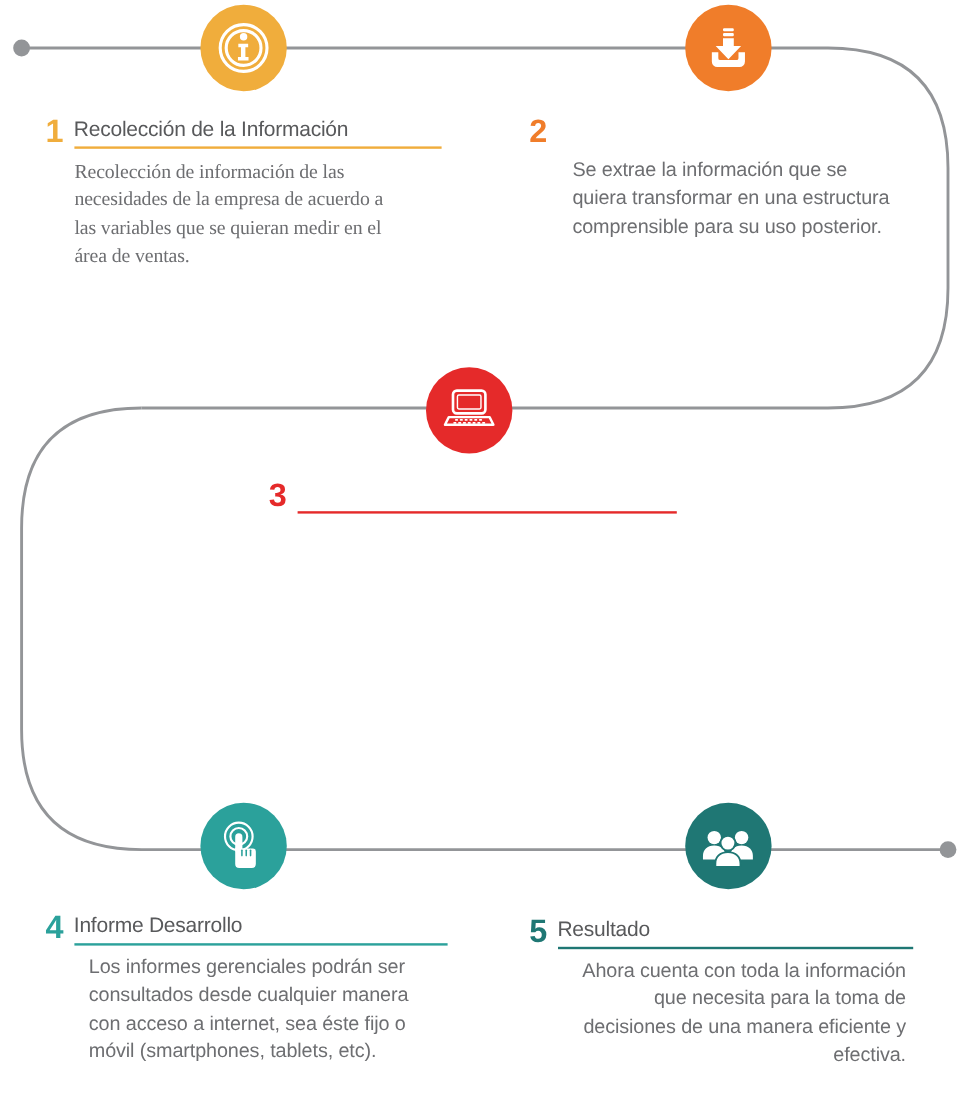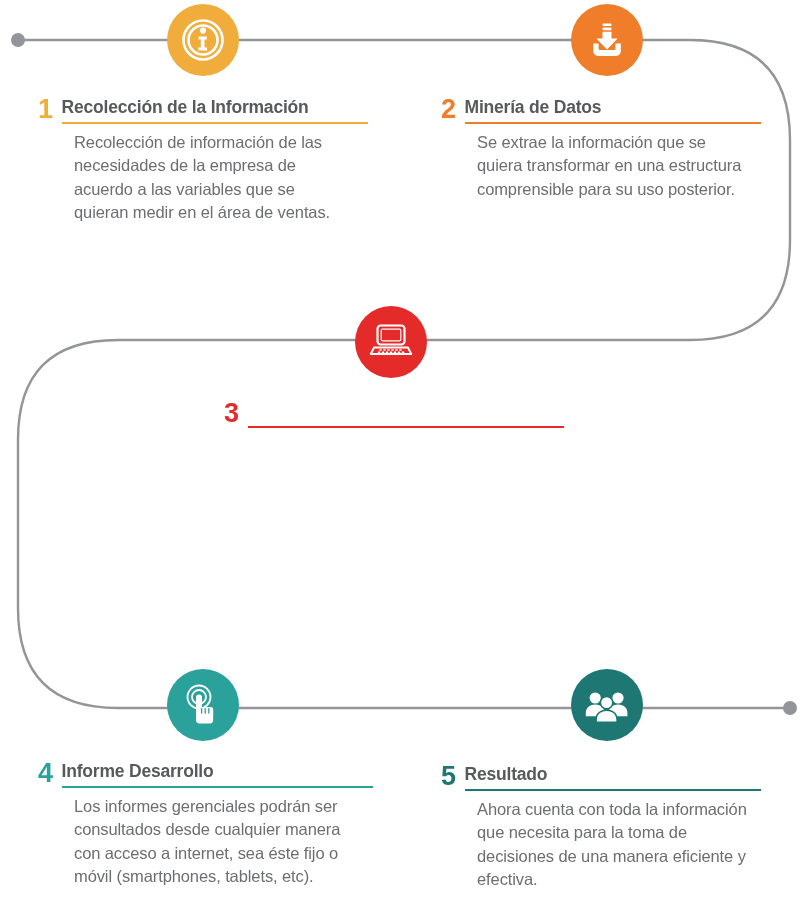--- a/index.html
+++ b/index.html
@@ -62,21 +62,21 @@
     letter-spacing: -0.5px;
     flex: 0 0 auto;
     padding-bottom: 1px;
   }
   .step-title-wrap {
     flex: 1 1 auto;
     min-width: 0;
   }
   .step-title {
     font-size: 17.5px;
-    font-weight: bold;
+    font-weight: normal;
     color: #58595b;
     line-height: 1.15;
     letter-spacing: -0.2px;
     white-space: nowrap;
   }
   .step-rule {
     height: 2px;
     margin-top: 5px;
     width: 100%;
   }
@@ -177,32 +177,28 @@
   </div>
 
   <div class="step" id="step-1" style="left:38px; top:96px; width:330px;">
     <div class="step-head">
       <div class="step-num" style="color:#f0ad3c;">1</div>
       <div class="step-title-wrap">
         <div class="step-title">Recolección de la Información</div>
         <div class="step-rule" style="background:#f0ad3c;"></div>
       </div>
     </div>
-    <div class="step-body" style="margin-left:36px; width:268px;">
+    <div class="step-body" style="margin-left:24px; width:268px;font-family:Liberation Serif, serif;">
       <p>Recolección de información de las necesidades de la empresa de acuerdo a las variables que se quieran medir en el área de ventas.</p>
     </div>
   </div>
 
   <div class="step" id="step-2" style="left:441px; top:96px; width:320px;">
     <div class="step-head">
       <div class="step-num" style="color:#f07d2a;">2</div>
-      <div class="step-title-wrap">
-        <div class="step-title">Minería de Datos</div>
-        <div class="step-rule" style="background:#f07d2a;"></div>
-      </div>
     </div>
     <div class="step-body" style="margin-left:36px; width:278px;">
       <p>Se extrae la información que se quiera transformar en una estructura comprensible para su uso posterior.</p>
     </div>
   </div>
 
   <div class="step" id="step-3" style="left:224px; top:400px; width:340px;">
     <div class="step-head">
       <div class="step-num" style="color:#e52a2a;">3</div>
       <div class="step-title-wrap">
@@ -225,18 +221,18 @@
   </div>
 
   <div class="step" id="step-5" style="left:441px; top:763px; width:320px;">
     <div class="step-head">
       <div class="step-num" style="color:#1f7774;">5</div>
       <div class="step-title-wrap">
         <div class="step-title">Resultado</div>
         <div class="step-rule" style="background:#1f7774;"></div>
       </div>
     </div>
-    <div class="step-body" style="margin-left:36px; width:278px;">
+    <div class="step-body" style="margin-left:36px; width:278px;text-align:right;">
       <p>Ahora cuenta con toda la información que necesita para la toma de decisiones de una manera eficiente y efectiva.</p>
     </div>
   </div>
 
 </div>
 
 </body></html>

